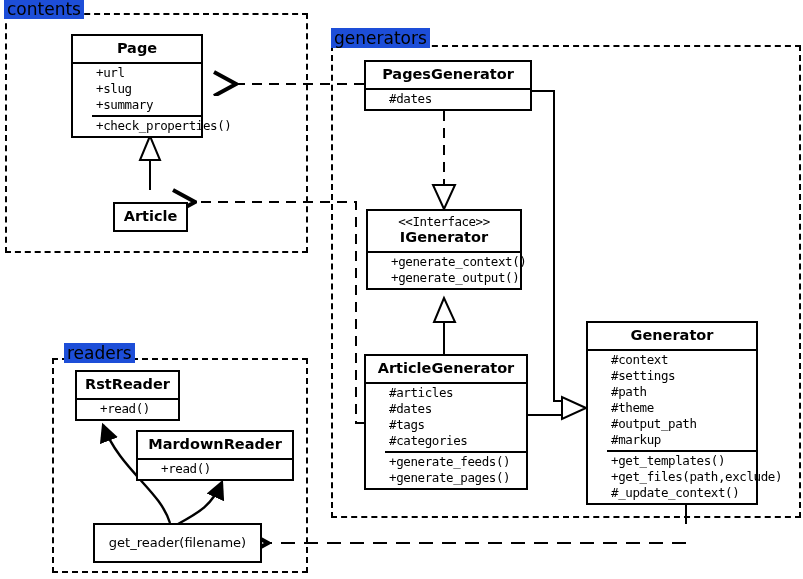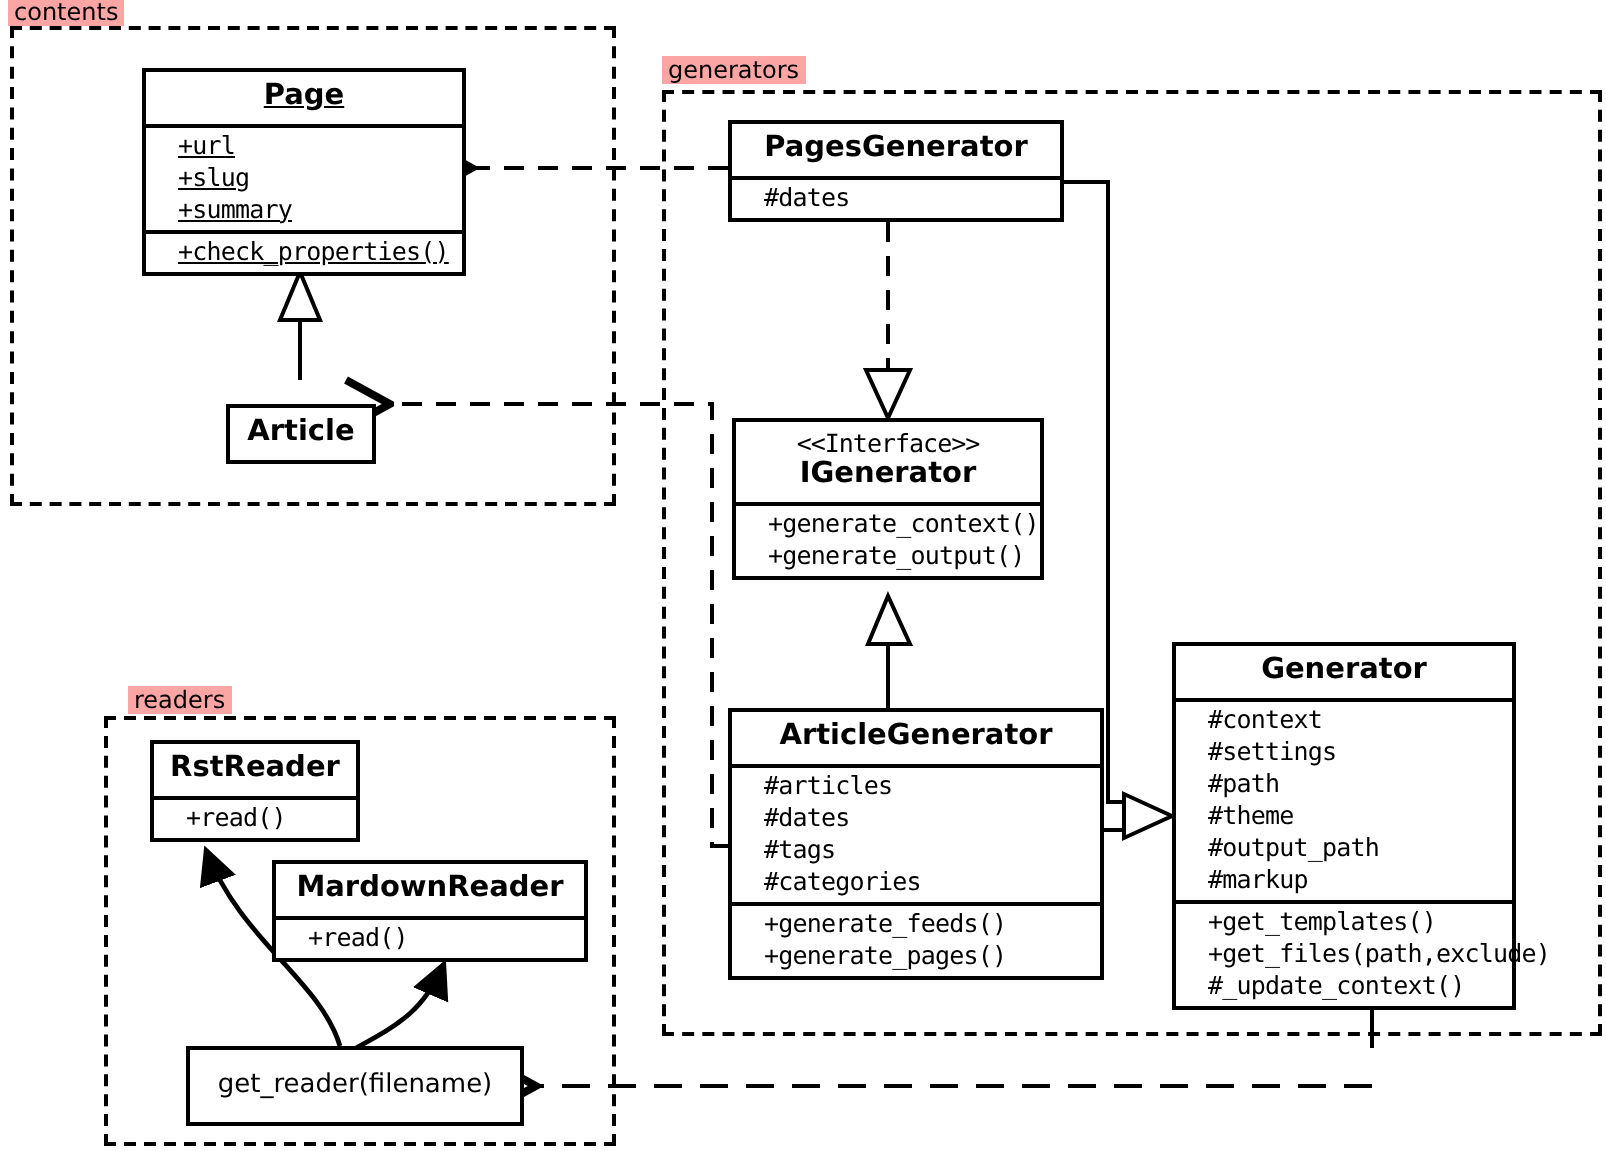--- a/index.html
+++ b/index.html
@@ -4,31 +4,31 @@
 <style>
   html,body{margin:0;padding:0;background:#ffffff;}
   body{width:803px;height:579px;position:relative;overflow:hidden;
        font-family:"DejaVu Sans",sans-serif;}
   #canvas{position:absolute;left:0;top:0;width:803px;height:579px;}
   svg.layer{position:absolute;left:0;top:0;width:803px;height:579px;pointer-events:none;}
 
   
   .package{position:absolute;box-sizing:border-box;background:transparent;}
   .pkg-border{border:2px dashed #000;}
-  .pkg-label{position:absolute;font-size:12px;color:#000;background:#fca5a5;
+  .pkg-label{position:absolute;font-size:17px;color:#000;background:#1d4ed8;
              padding:0 3px;white-space:nowrap;font-family:"DejaVu Sans",sans-serif;}
 
   
   .uml{position:absolute;box-sizing:border-box;border:2px solid #000;background:#fff;}
   .uml .hdr{border-bottom:2px solid #000;text-align:center;font-weight:bold;
             font-size:14.5px;padding:4px 6px 5px 6px;line-height:1.15;color:#000;
             font-family:"DejaVu Sans",sans-serif;}
   .uml .hdr .stereo{display:block;font-weight:normal;font-size:12.5px;
             font-family:"DejaVu Sans Mono",monospace;letter-spacing:-0.5px;}
-  .uml .compartment{padding:1px 4px 2px 16px;}
+  .uml .compartment{padding:1px 4px 2px 4px;margin-left:19px;}
   .uml .compartment + .compartment{border-top:2px solid #000;}
   .uml .row{font-family:"DejaVu Sans Mono",monospace;font-size:12.5px;
             line-height:16px;color:#000;white-space:nowrap;letter-spacing:-0.4px;}
   .uml.plain{display:flex;align-items:center;justify-content:center;}
   .uml.plain .row{font-family:"DejaVu Sans",sans-serif;font-size:13px;letter-spacing:0;}
   .uml.titleonly .hdr{border-bottom:none;}
 </style>
 </head>
 <body>
 
@@ -92,21 +92,21 @@
 
     <g>
       <path d="M 170,523 C 160,490 120,470 103,425" fill="none" stroke="#000" stroke-width="2.4" marker-end="url(#filledArrow)"></path>
     </g>
 
     <g>
       <path d="M 178,524 C 200,512 212,505 222,482" fill="none" stroke="#000" stroke-width="2.4" marker-end="url(#filledArrow)"></path>
     </g>
   </svg>
 
-  <div class="uml" style="left:71px;top:34px;width:162px;text-decoration:underline;">
+  <div class="uml" style="left:71px;top:34px;width:132px;">
     <div class="hdr">Page</div>
     <div class="compartment">
       <div class="row">+url</div>
       <div class="row">+slug</div>
       <div class="row">+summary</div>
     </div>
     <div class="compartment">
       <div class="row">+check_properties()</div>
     </div>
   </div>
@@ -126,21 +126,21 @@
     <div class="hdr">
       <span class="stereo">&lt;&lt;Interface&gt;&gt;</span>
       <span>IGenerator</span>
     </div>
     <div class="compartment">
       <div class="row">+generate_context()</div>
       <div class="row">+generate_output()</div>
     </div>
   </div>
 
-  <div class="uml" style="left:364px;top:354px;width:188px;">
+  <div class="uml" style="left:364px;top:354px;width:164px;">
     <div class="hdr">ArticleGenerator</div>
     <div class="compartment">
       <div class="row">#articles</div>
       <div class="row">#dates</div>
       <div class="row">#tags</div>
       <div class="row">#categories</div>
     </div>
     <div class="compartment">
       <div class="row">+generate_feeds()</div>
       <div class="row">+generate_pages()</div>

